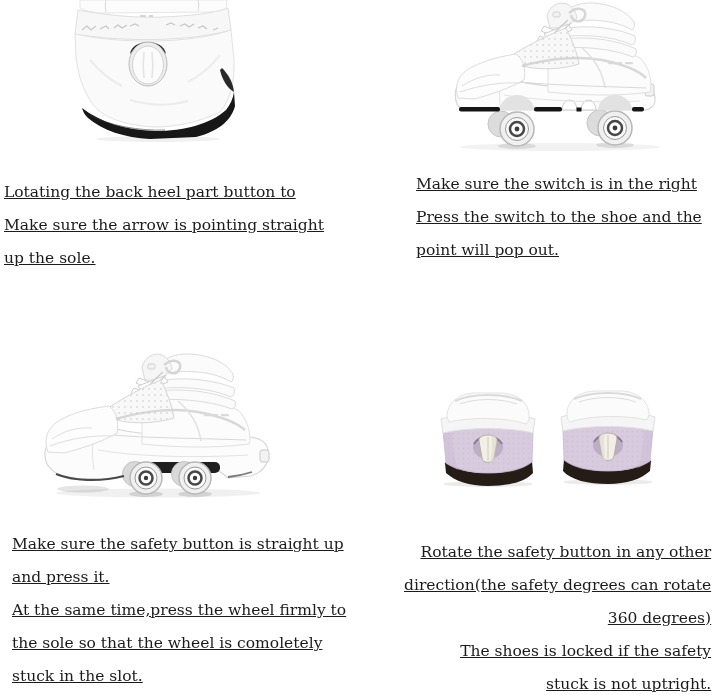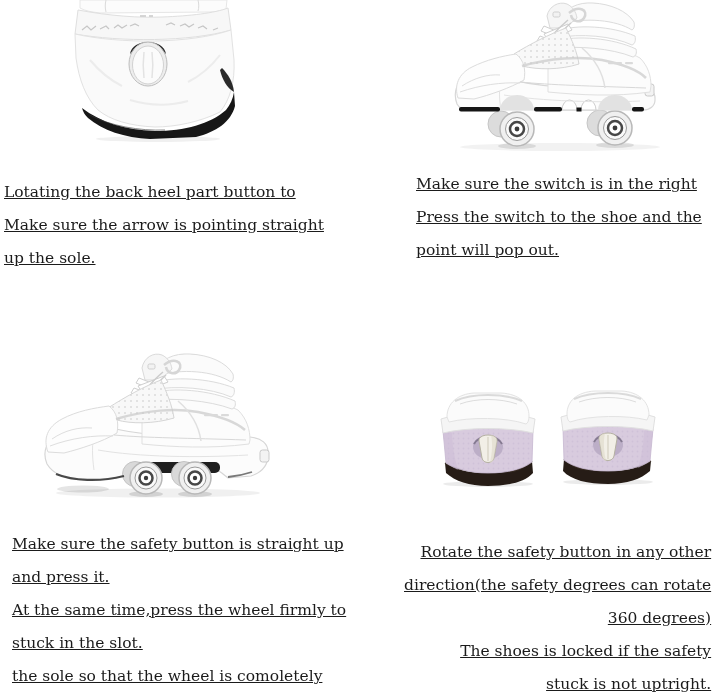--- a/index.html
+++ b/index.html
@@ -210,22 +210,22 @@
   <div class="cap" style="left:416px;top:168px;">
     <div class="ln">Make sure the switch is in the right</div>
     <div class="ln">Press the switch to the shoe and the</div>
     <div class="ln">point will pop out.</div>
   </div>
 
   <div class="cap" style="left:4px;top:528px;margin-left:8px;">
     <div class="ln">Make sure the safety button is straight up</div>
     <div class="ln">and press it.</div>
     <div class="ln">At the same time,press the wheel firmly to</div>
+    <div class="ln">the sole so that the wheel is comoletely</div>
     <div class="ln">stuck in the slot.</div>
-    <div class="ln">the sole so that the wheel is comoletely</div>
   </div>
 
   <div class="cap" style="left:404px;top:536px;text-align:right;">
     <div class="ln">Rotate the safety button in any other</div>
     <div class="ln">direction(the safety degrees can rotate</div>
     <div class="ln">360 degrees)</div>
     <div class="ln">The shoes is locked if the safety</div>
     <div class="ln">stuck is not uptright.</div>
   </div>
 

